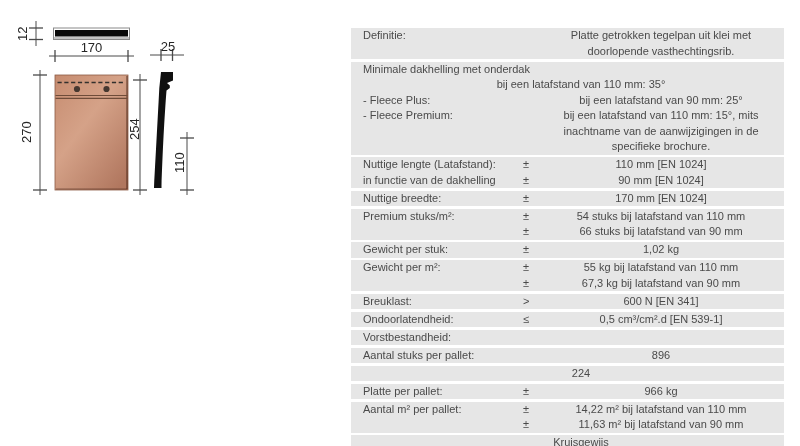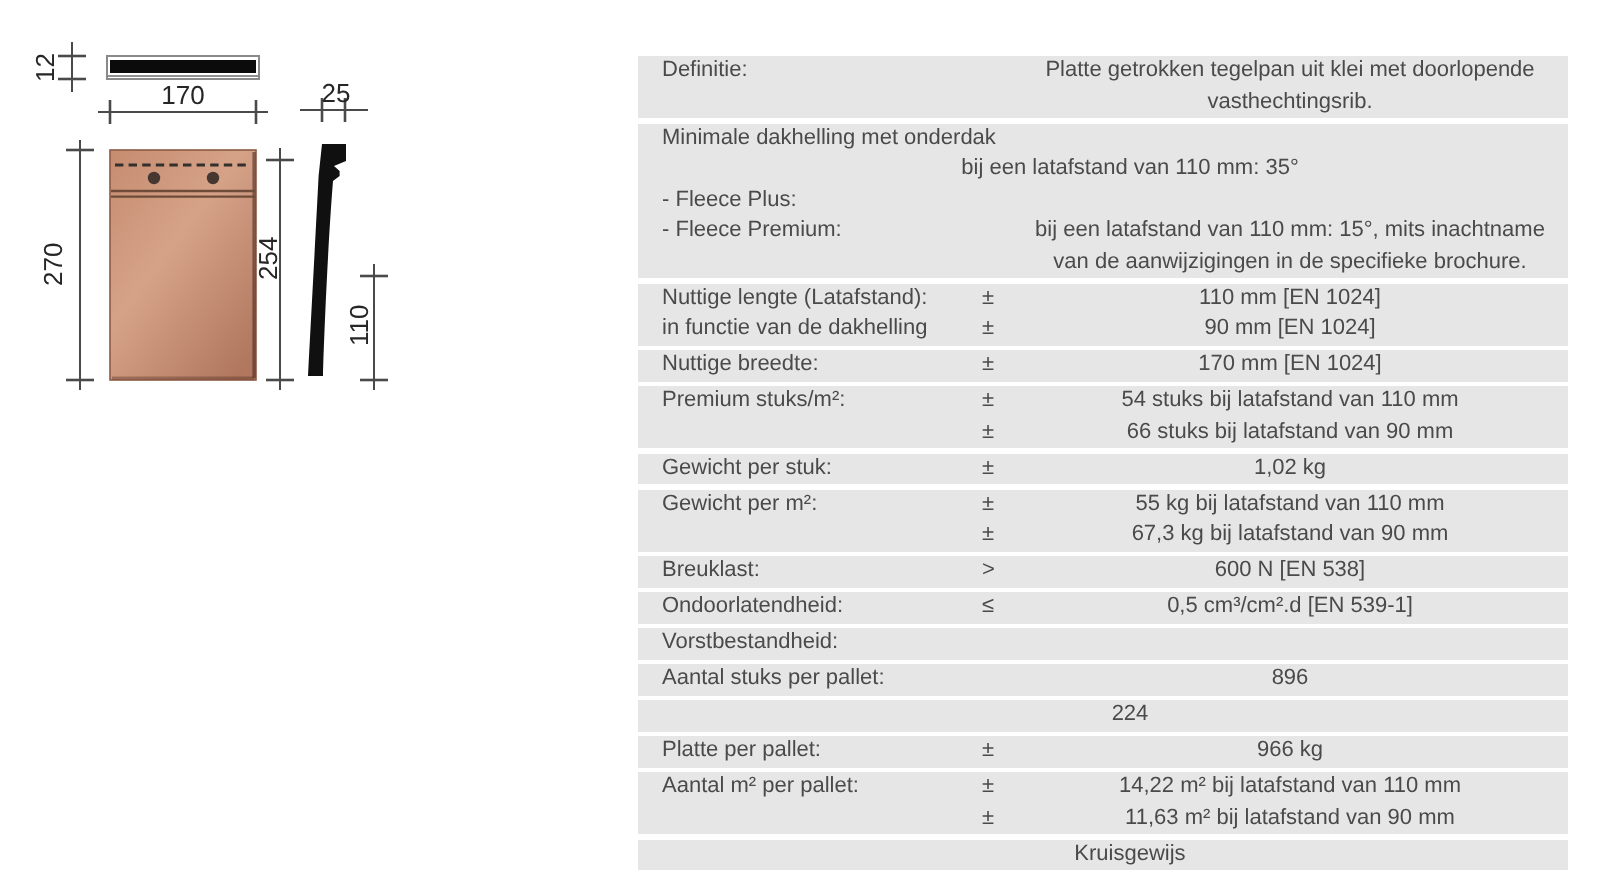--- a/index.html
+++ b/index.html
@@ -15,21 +15,21 @@
   .drawing { position: absolute; left: 0; top: 0; }
   .dim-line  { stroke: var(--dim-line, #4a4a4a); stroke-width: 1; fill: none; }
   .dim-tick  { stroke: var(--dim-line, #4a4a4a); stroke-width: 1.3; }
   .dim-label { fill: var(--dim-text, #262626); font-size: 13px; font-family: "Liberation Sans", sans-serif; }
   .tile-stop-a { stop-color: var(--tile-a, #c68c70); }
   .tile-stop-b { stop-color: var(--tile-b, #d5a288); }
   .tile-stop-c { stop-color: var(--tile-c, #b1775f); }
 
   
   .spec-table { position: absolute; left: 319px; top: 28px; width: 465px; }
-  .spec-row   { background: var(--row-bg, #e6e6e6); margin-bottom: 2.5px; }
+  .spec-row   { background: var(--row-bg, #e6e6e6); margin-bottom: 2.5px; margin-left: 32px; }
   .spec-line  {
     display: flex;
     font-size: 11px;
     line-height: 15.5px;
     color: var(--table-text, #4a4a4a);
     padding-left: 12px;
     padding-right: 6px;
   }
   .spec-label  { flex: 0 0 160px; white-space: nowrap; }
   .spec-symbol { flex: 0 0 21px; }
@@ -127,20 +127,21 @@
           <span class="spec-symbol"></span>
           <span class="spec-value"></span>
         </div>
         <div class="spec-line">
           <span class="spec-symbol"></span>
           <span class="spec-value">bij een latafstand van 110 mm: 35°</span>
         </div>
         <div class="spec-line">
           <span class="spec-label">- Fleece Plus:</span>
           <span class="spec-symbol"></span>
+          <span class="spec-value">bij een latafstand van 90 mm: 25°</span>
         </div>
         <div class="spec-line">
           <span class="spec-label">- Fleece Premium:</span>
           <span class="spec-symbol"></span>
           <span class="spec-value">bij een latafstand van 110 mm: 15°, mits inachtname van de aanwijzigingen in de specifieke brochure.</span>
         </div>
       </div>
       <div class="spec-row">
         <div class="spec-line">
           <span class="spec-label">Nuttige lengte (Latafstand):</span>
@@ -188,21 +189,21 @@
         <div class="spec-line">
           <span class="spec-label"></span>
           <span class="spec-symbol">±</span>
           <span class="spec-value">67,3 kg bij latafstand van 90 mm</span>
         </div>
       </div>
       <div class="spec-row">
         <div class="spec-line">
           <span class="spec-label">Breuklast:</span>
           <span class="spec-symbol">&gt;</span>
-          <span class="spec-value">600 N [EN 538]</span>
+          <span class="spec-value">600 N [EN 341]</span>
         </div>
       </div>
       <div class="spec-row">
         <div class="spec-line">
           <span class="spec-label">Ondoorlatendheid:</span>
           <span class="spec-symbol">≤</span>
           <span class="spec-value">0,5 cm³/cm².d [EN 539-1]</span>
         </div>
       </div>
       <div class="spec-row">

